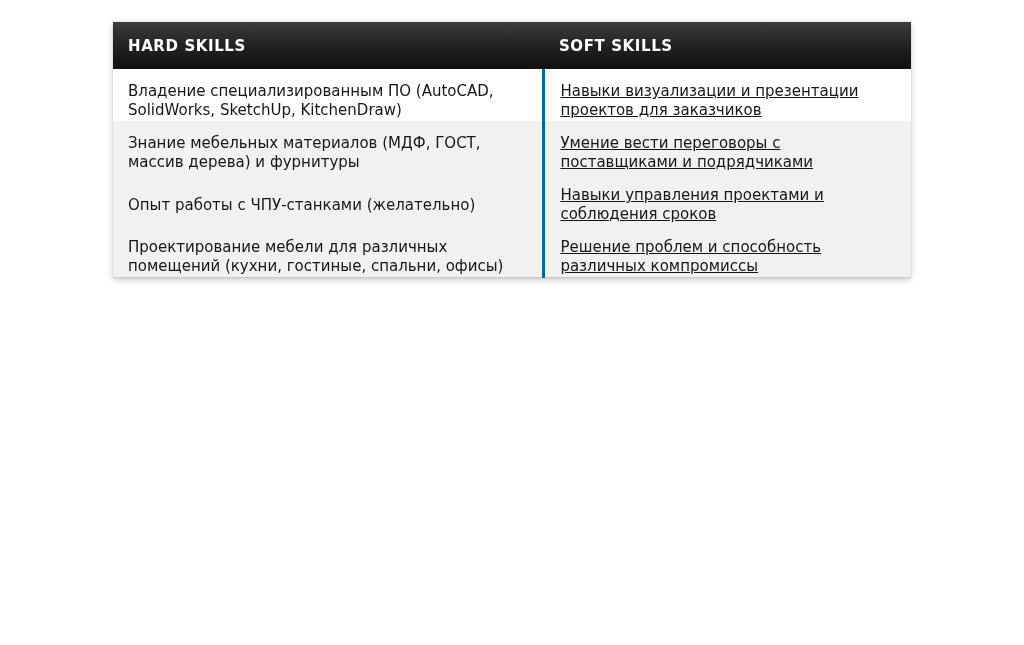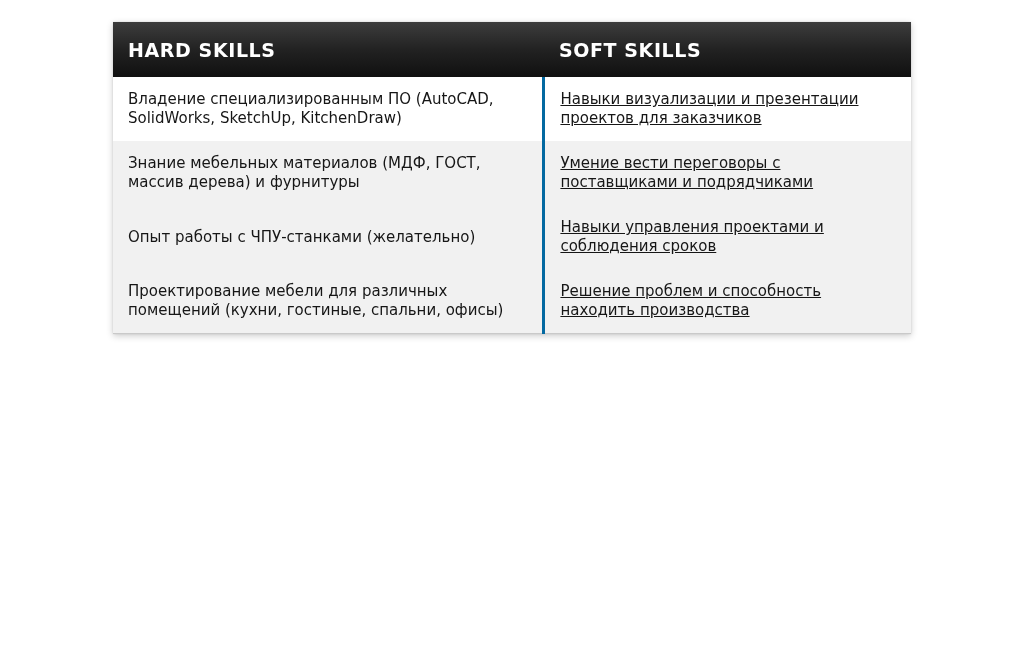--- a/index.html
+++ b/index.html
@@ -23,33 +23,33 @@
     background: #ffffff;
   }
   table.skills {
     width: 100%;
     border-collapse: collapse;
     table-layout: fixed;
   }
   table.skills thead th {
     background: linear-gradient(to bottom, #3d3d3d 0%, #222222 50%, #101010 100%);
     color: #ffffff;
-    font-size: 19px;
+    font-size: 15px;
     font-weight: bold;
     letter-spacing: 0.6px;
     text-align: left;
-    height: 55px;
+    height: 47px;
     padding: 0 15px;
     vertical-align: middle;
   }
   table.skills tbody td {
     font-size: 15px;
     line-height: 19px;
     color: #161616;
-    padding: 13px 28px 13px 15px;
+    padding: 13px 28px 1px 15px;
     vertical-align: middle;
     white-space: pre-line;
     background: #ffffff;
   }
   table.skills tbody tr.alt td {
     background: #f1f1f1;
   }
   table.skills tbody td.soft-cell {
     border-left: 3px solid #0369a1;
     text-decoration: underline;
@@ -89,17 +89,17 @@
       </tr>
       <tr class="alt">
         <td>Опыт работы с ЧПУ-станками (желательно)</td>
         <td class="soft-cell">Навыки управления проектами и
 соблюдения сроков</td>
       </tr>
       <tr class="alt">
         <td>Проектирование мебели для различных
 помещений (кухни, гостиные, спальни, офисы)</td>
         <td class="soft-cell">Решение проблем и способность
-находить производства</td>
+различных компромиссы</td>
       </tr>
     </tbody>
   </table>
 </div>
 
 </body></html>

